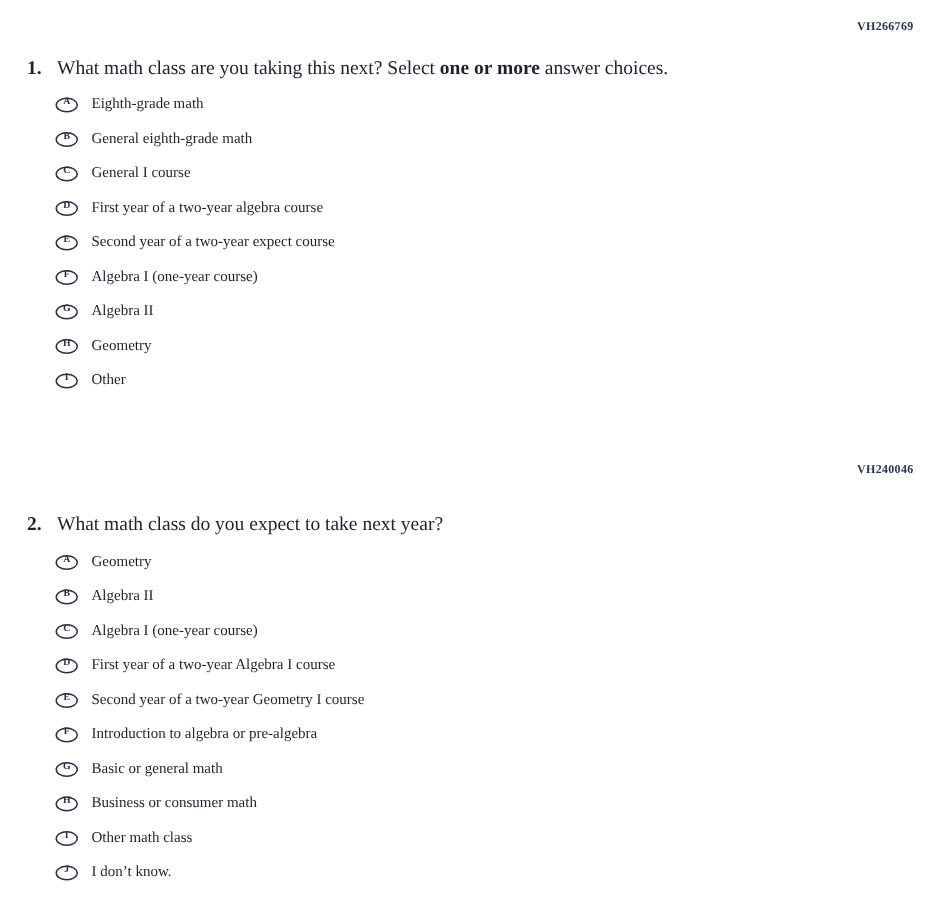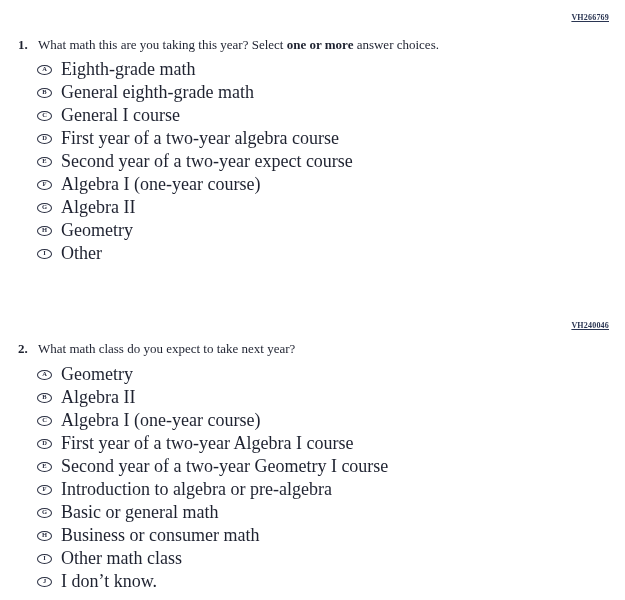--- a/index.html
+++ b/index.html
@@ -11,24 +11,23 @@
     position: relative;
     overflow: hidden;
   }
   .code {
     position: absolute;
     right: 16px;
     font-size: 8px;
     letter-spacing: 0.2px;
     color: #2a3552;
     font-weight: bold;
-    text-decoration: underline;
   }
   .code-1 { top: 13px; }
-  .code-2 { top: 321px; text-align: right; }
+  .code-2 { top: 308px; text-align: right; }
   .question-block {
     position: absolute;
     left: 18px;
     width: 590px;
   }
   .q1 { top: 37px; }
   .q2 { top: 341px; }
   .q-line {
     display: flex;
     font-size: 13px;
@@ -62,33 +61,33 @@
   }
   .oval-letter {
     font-size: 6.5px;
     line-height: 1;
     font-weight: bold;
     color: #2a2f42;
     transform: translateY(-0.5px);
   }
   .opt-label {
     margin-left: 9px;
-    font-size: 18px;
+    font-size: 10px;
     line-height: 15px;
   }
 </style>
 </head>
 <body>
 
 <div class="code code-1">VH266769</div>
 
 <div class="question-block q1">
   <div class="q-line">
     <span class="q-num">1.</span>
-    <span class="q-text"><span>What math this are you taking this year? Select </span><b>one or more</b><span> answer choices.</span></span>
+    <span class="q-text"><span>What math class are you taking this next? Select </span><b>one or more</b><span> answer choices.</span></span>
   </div>
   <div class="options">
     <div class="opt">
       <span class="oval">
           <span class="oval-letter">A</span>
         </span>
       <span class="opt-label">Eighth-grade math</span>
     </div>
     <div class="opt">
       <span class="oval">

